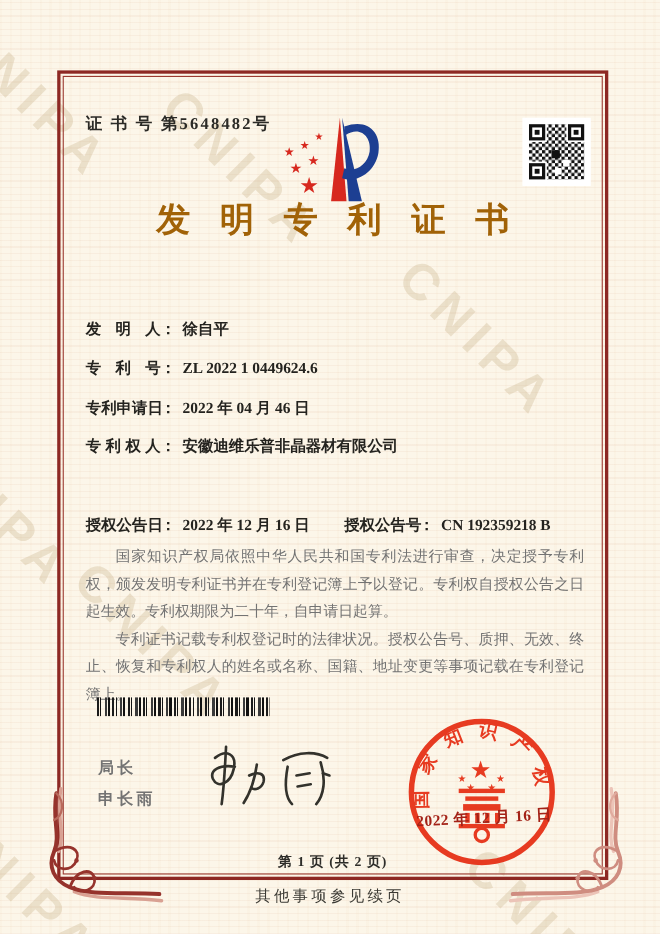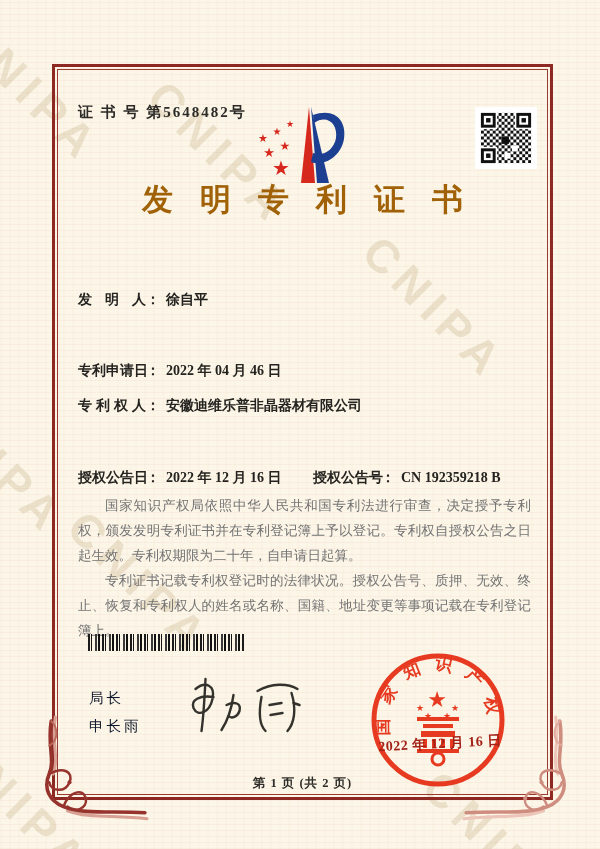--- a/index.html
+++ b/index.html
@@ -52,21 +52,21 @@
     position:absolute;left:33px;top:567px;width:157px;height:17px;
     background:repeating-linear-gradient(90deg,
       #1b1b1b 0 2px, rgba(0,0,0,0) 2px 3px,
       #151515 3px 4px, rgba(0,0,0,0) 4px 7px,
       #3a3a3a 7px 9px, rgba(0,0,0,0) 9px 10px,
       #101010 10px 12px, rgba(0,0,0,0) 12px 14px);
   }
   .signer{
     position:absolute;left:34px;
     font-family:"Liberation Sans","DejaVu Sans",sans-serif;
-    font-weight:400;font-size:14.5px;letter-spacing:3px;color:#0f172a;
+    font-weight:700;font-size:14.5px;letter-spacing:3px;color:#737373;
   }
   .signer.t{top:622px;}
   .signer.n{top:650px;}
   .signature{position:absolute;left:118px;top:608px;width:147px;height:62px;}
   .seal-svg{position:absolute;left:308px;top:578px;width:150px;height:150px;opacity:0.95;}
   .seal-date{
     position:absolute;left:314px;top:668px;width:142px;text-align:center;
     font-size:14px;font-weight:700;letter-spacing:0.5px;color:#a32217;
     transform:rotate(-3deg);z-index:3;white-space:nowrap;
   }
@@ -138,20 +138,23 @@
       <rect x="20" y="31" width="4" height="4" fill="#fff"></rect>
     </svg>
 
     <div class="title-row">
       <span>发明专利证书</span>
     </div>
 
     <div class="row" style="top:224px">
       <span class="lbl">发明人</span><span>：</span><span class="val">徐自平</span>
     </div>
+    <div class="row" style="top:259px">
+      <span class="lbl">专利号</span><span>：</span><span class="val">ZL 2022 1 0449624.6</span>
+    </div>
     <div class="row" style="top:295px">
       <span class="lbl">专利申请日</span><span>：</span><span class="val">2022 年 04 月 46 日</span>
     </div>
     <div class="row" style="top:330px">
       <span class="lbl">专利权人</span><span>：</span><span class="val">安徽迪维乐普非晶器材有限公司</span>
     </div>
     <div class="row" style="top:402px">
       <span class="lbl">授权公告日</span><span>：</span><span class="val">2022 年 12 月 16 日</span>
       <span class="pair2">
         <span class="lbl">授权公告号</span><span>：</span><span class="val">CN 192359218 B</span>
@@ -227,14 +230,15 @@
         <path d="M12,6 C8,30 16,44 10,58 C4,72 10,84 24,90 C44,98 72,94 104,96" stroke="#cf8d80" stroke-width="3.5"></path>
         <path d="M10,58 C24,50 34,56 30,66 C26,76 12,76 10,66" stroke="#cf8d80" stroke-width="2.5"></path>
         <path d="M24,90 C30,74 44,72 46,82 C48,92 34,97 28,90" stroke="#cf8d80" stroke-width="2.5"></path>
         <path d="M12,6 C20,14 18,26 10,30" stroke="#e0ab9e" stroke-width="2"></path>
         <circle cx="30" cy="66" r="2" fill="#cf8d80" stroke="none"></circle>
         <circle cx="46" cy="82" r="2" fill="#cf8d80" stroke="none"></circle>
       </g>
     </svg>
   </div>
 
+  <div class="footer-note">其他事项参见续页</div>
 
 </div>
 
 </body></html>

